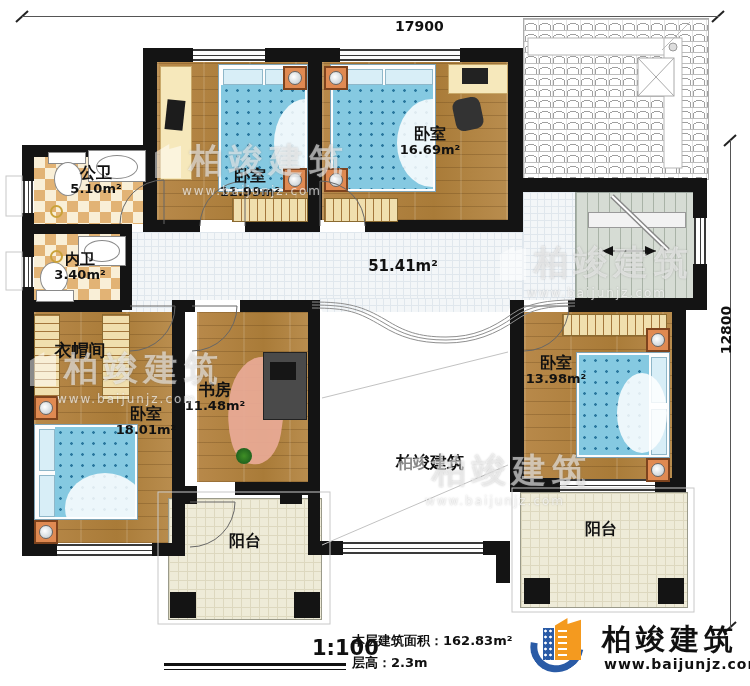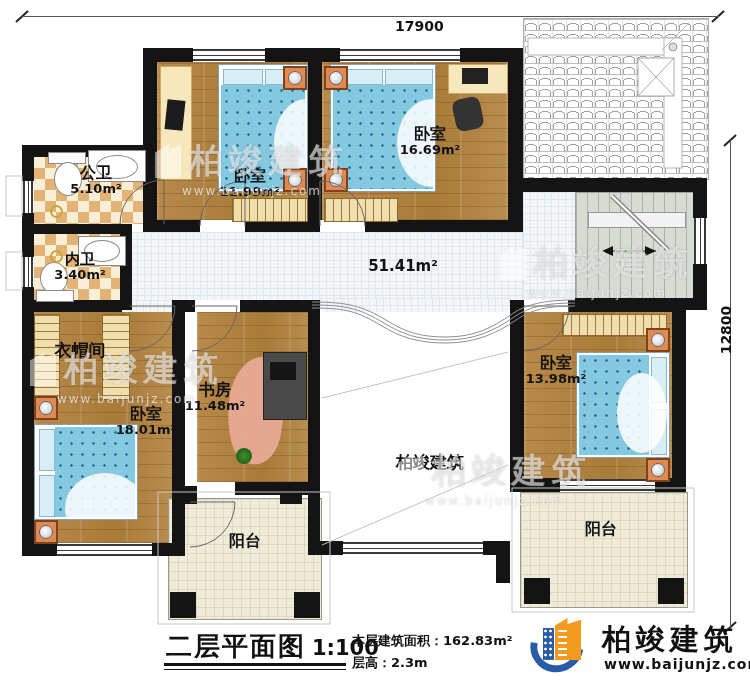--- a/index.html
+++ b/index.html
@@ -325,21 +325,20 @@
     <span class="url">www.baijunjz.com</span>
   </div>
   <div class="wm" style="left:398px;top:448px">
     <div class="wmrow">
         <span class="wicon"></span>
         <span class="big">柏竣建筑</span>
       </div>
     <span class="url">www.baijunjz.com</span>
   </div>
 
-  <div class="ft" style="left:166px;top:629px;font-size:26px;font-weight:bold;letter-spacing:2px">二层平面图</div>
   <div class="ft" style="left:312px;top:636px;font-size:21px;font-weight:bold">1:100</div>
   <div class="ft" style="left:164px;top:663px;width:182px;height:3px;background:#111"></div>
   <div class="ft" style="left:164px;top:669px;width:182px;height:1px;background:#111"></div>
   <div class="ft" style="left:352px;top:632px;font-size:13px;font-weight:bold">
     <span>本层建筑面积：</span><span>162.83m²</span>
   </div>
   <div class="ft" style="left:352px;top:654px;font-size:13px;font-weight:bold">
     <span>层高：</span><span>2.3m</span>
   </div>
   <div class="abs" style="left:528px;top:612px;width:68px;height:68px">

